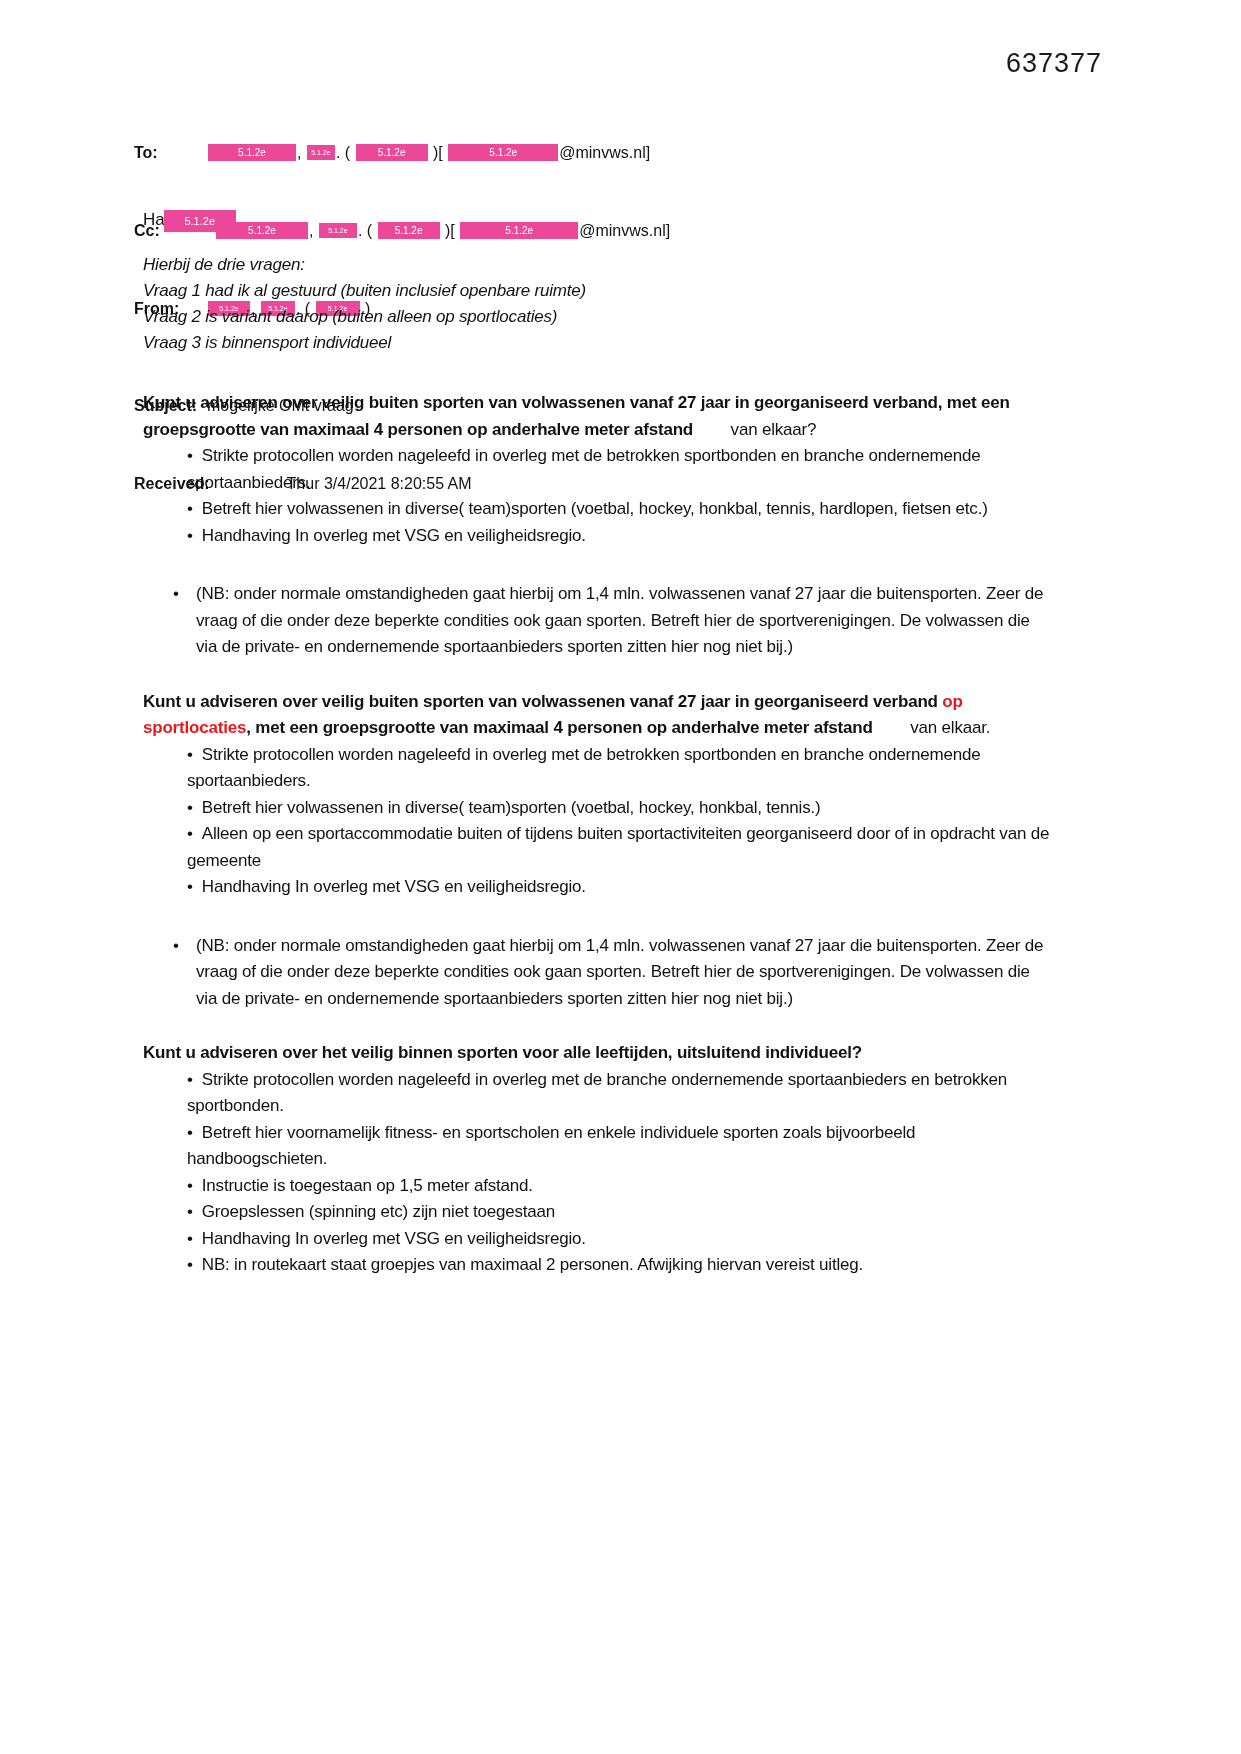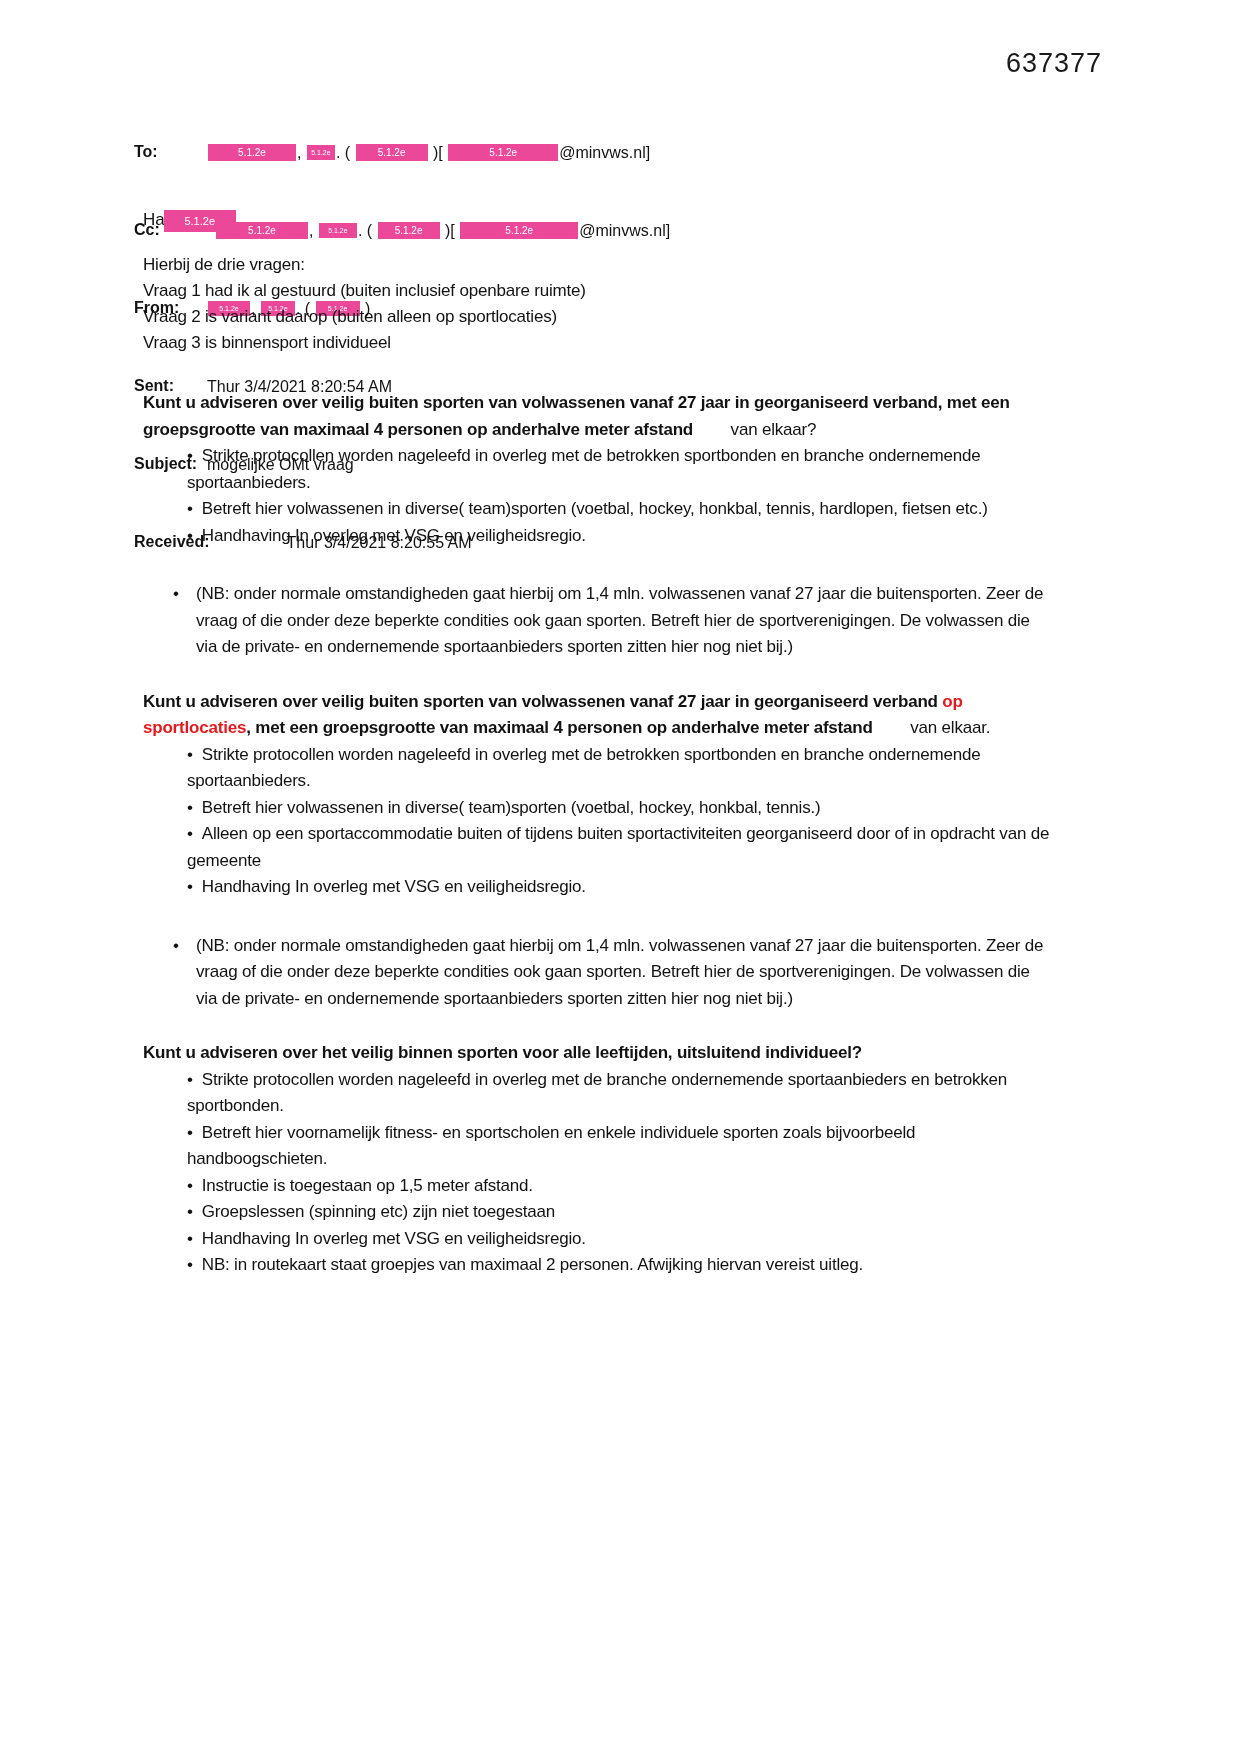--- a/index.html
+++ b/index.html
@@ -15,21 +15,21 @@
   .doc-number {
     position:absolute; top:48px; right:183px;
     font-size:27px; letter-spacing:1px; color:#1a1a1a;
   }
 
   
   .email-header {
     position:absolute; top:85px; left:90px;
     font-size:16px; line-height:19px; white-space:pre;
   }
-  .hrow { display:flex; height:20px; margin-bottom:1px; }
+  .hrow { display:flex; align-items:center; height:20px; margin-bottom:1px; }
   .hlabel { font-weight:bold; min-width:73px; }
   .hval  { display:flex; align-items:center; }
   .tabbed { padding-left:77px; }
 
   .rd {
     display:inline-flex; align-items:center; justify-content:center;
     background:#ec4899; color:#ffffff;
     font-size:10px; height:17px; line-height:17px;
     margin:0 1px;
   }
@@ -38,21 +38,21 @@
 
   
   .greeting {
     position:absolute; top:210px; left:99px;
     font-size:17px; display:flex; 
   }
 
   
   .intro {
     position:absolute; top:252px; left:99px;
-    font-size:17px; line-height:26px; letter-spacing:-0.2px;
+    font-size:17px; line-height:26px; letter-spacing:-0.2px;font-style:italic;
   }
 
   
   .main {
     position:absolute; top:390px; left:99px; width:913px;
     font-size:17px; line-height:26.5px; letter-spacing:-0.2px;
   }
   .question { font-weight:bold; margin:28px 0 0 0; }
   .question.first { margin-top:0; }
   .q-tail { font-weight:normal;padding-left:33px; }
@@ -91,24 +91,20 @@
       </span>
     </div>
 
     <div class="hrow">
       <span class="hlabel">From:</span>
       <span class="hval">
         <span class="rd rd-sm" style="width:42px">5.1.2e</span><span>, </span><span class="rd rd-sm" style="width:34px">5.1.2e</span><span>. ( </span><span class="rd rd-sm" style="width:44px">5.1.2e</span><span> )</span>
       </span>
     </div>
 
-    <div class="hrow">
-      <span class="hlabel">Sent:</span>
-      <span class="hval">Thur 3/4/2021 8:20:54 AM</span>
-    </div>
 
     <div class="hrow">
       <span class="hlabel">Subject:</span>
       <span class="hval">mogelijke OMt vraag</span>
     </div>
 
     <div class="hrow">
       <span class="hlabel">Received:</span>
       <span class="hval tabbed">Thur 3/4/2021 8:20:55 AM</span>
     </div>

